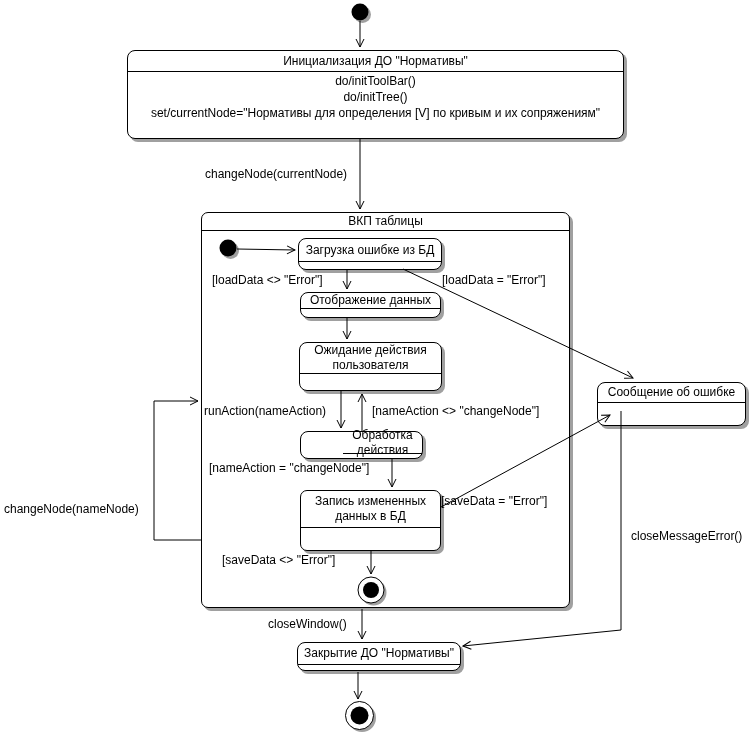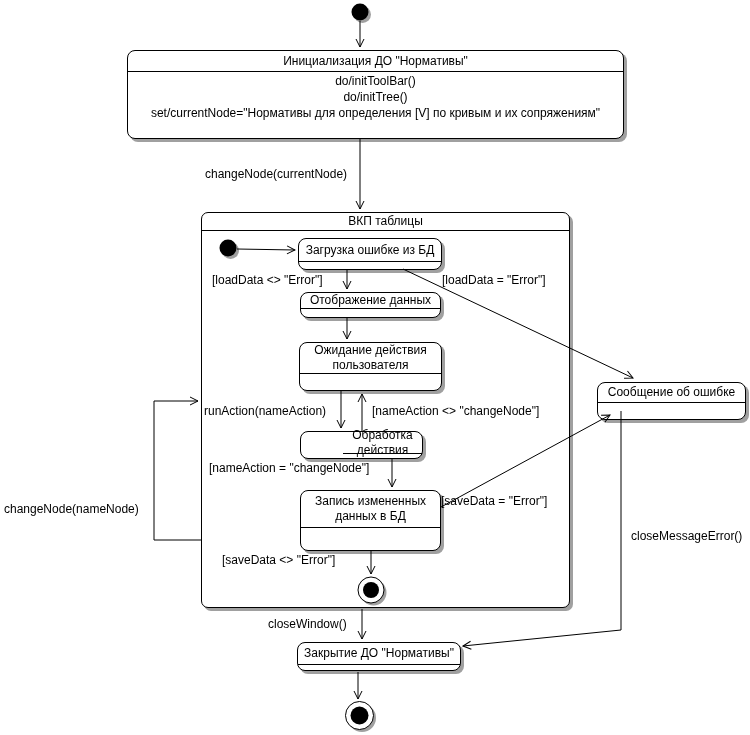--- a/index.html
+++ b/index.html
@@ -56,26 +56,26 @@
   <div class="state rounded" style="left:299px; top:342px; width:143px; height:49px;gap:39px;">
     <div class="state-title" style="height:37px;">Ожидание действия пользователя</div>
     <div class="state-body"></div>
   </div>
 
   <div class="state rounded" style="left:300px; top:431px; width:123px; height:28px;padding-left:42px;">
     <div class="state-title" style="height:22px;">Обработка действия</div>
     <div class="state-body"></div>
   </div>
 
-  <div class="state rounded" style="left:300px; top:490px; width:141px; height:61px;">
+  <div class="state rounded" style="left:300px; top:490px; width:141px; height:61px;border-radius:7px;">
     <div class="state-title" style="height:37px;">Запись измененных данных в БД</div>
     <div class="state-body"></div>
   </div>
 
-  <div class="state rounded" style="left:597px; top:382px; width:149px; height:38px;">
+  <div class="state rounded" style="left:597px; top:382px; width:149px; height:44px;">
     <div class="state-title" style="height:20px;">Сообщение об ошибке</div>
     <div class="state-body"></div>
   </div>
 
   <div class="state rounded" style="left:297px; top:642px; width:164px; height:29px;">
     <div class="state-title" style="height:22px;">Закрытие ДО "Нормативы"</div>
     <div class="state-body"></div>
   </div>
 
   <div class="edge-label" style="left:205px; top:167px;">changeNode(currentNode)</div>

